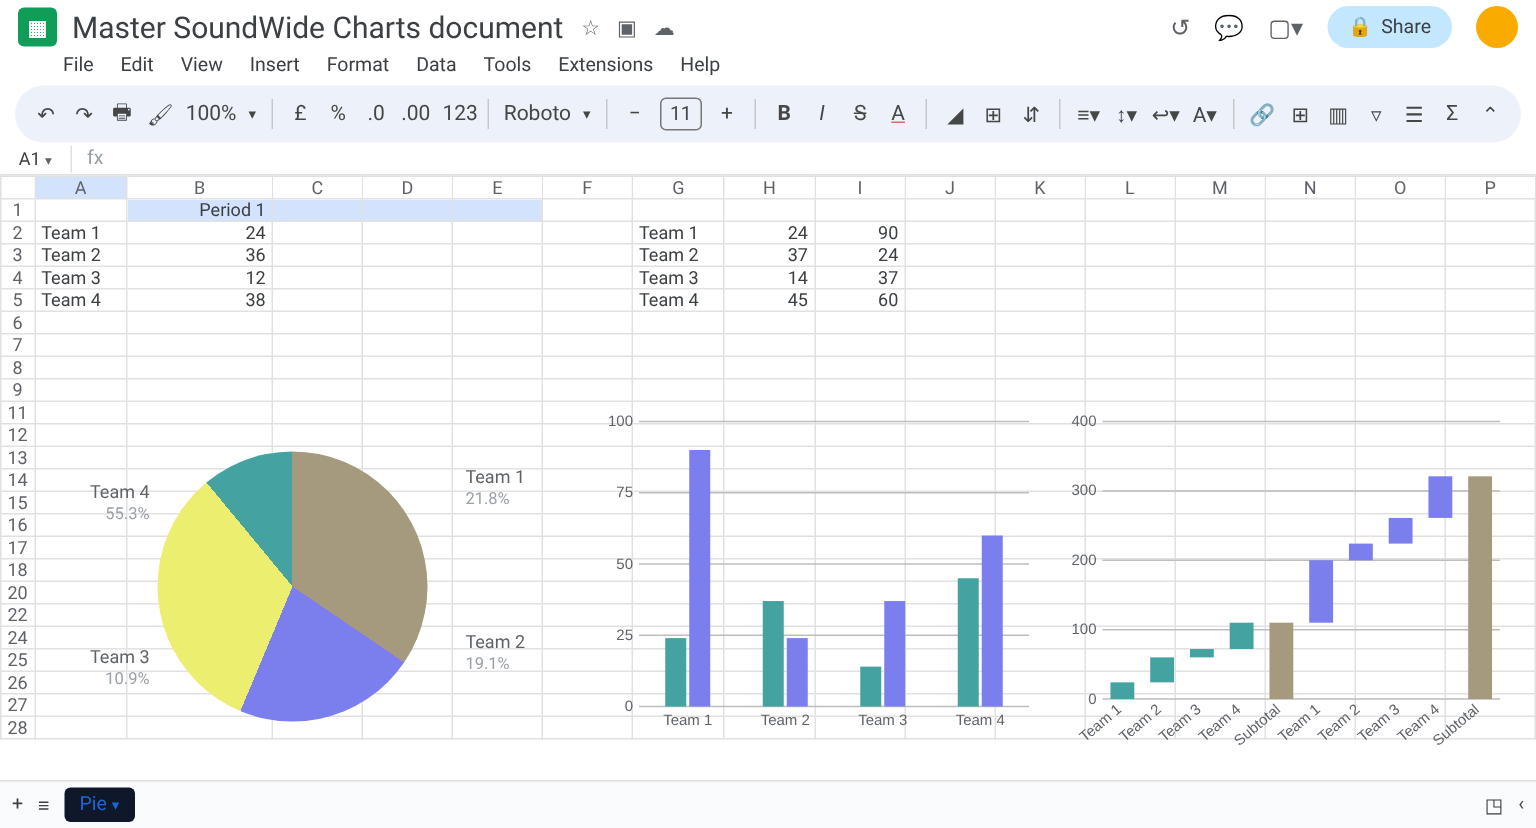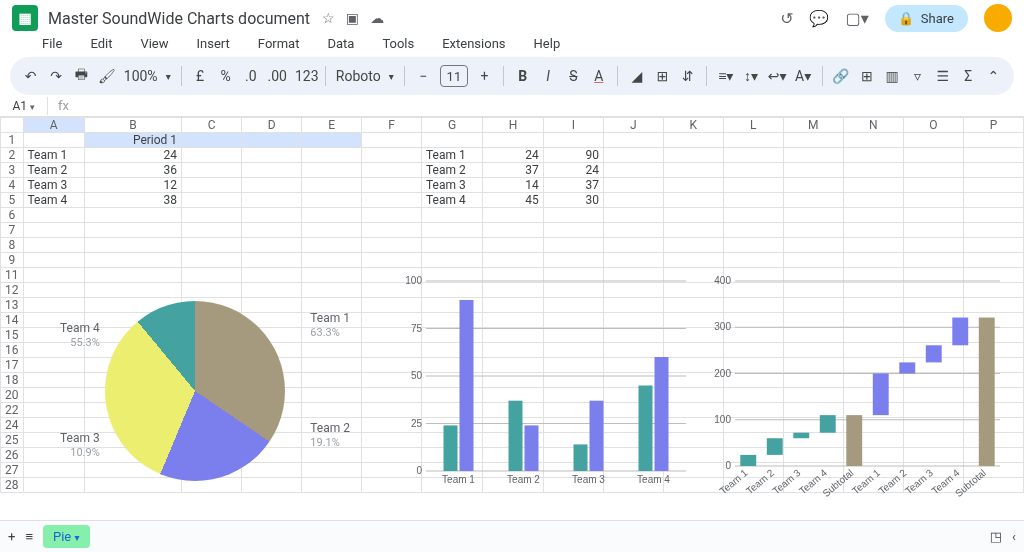--- a/index.html
+++ b/index.html
@@ -24,31 +24,31 @@
   }
   
   .titlebar {
     display: flex; align-items: center; padding: 6px 12px; height: 36px;
   }
   .doc-logo {
     width: 26px; height: 26px; background: #0f9d58; border-radius: 4px;
     display: flex; align-items: center; justify-content: center; margin-right: 10px;
   }
   .doc-logo span { color:#fff; font-size:14px; font-weight:bold; }
-  .doc-title { font-size: 16px; color: #3c4043; margin-right: 8px; }
+  .doc-title { font-size: 20px; color: #3c4043; margin-right: 8px; }
   .title-icons span { margin: 0 4px; color:#5f6368; font-size:14px; }
   .right-icons { margin-left: auto; display:flex; align-items:center; gap:16px; }
   .right-icons .icon { color:#5f6368; font-size:16px; }
   .share-btn {
     background:#c2e7ff; border-radius:20px; padding:6px 14px; font-size:13px;
     display:flex; align-items:center; gap:6px;
   }
   .avatar { width:28px; height:28px; border-radius:50%; background:#f9ab00; }
   
-  .menubar { display:flex; padding: 0 36px 4px 42px; font-size:13px; color:#3c4043; gap:28px; }
+  .menubar { display:flex; padding: 0 36px 4px 42px; font-size:13px; color:#3c4043; gap:18px; }
   
   .toolbar {
     margin: 2px 10px 0 10px;
     background:#edf2fa; border-radius: 24px;
     height: 38px; display:flex; align-items:center; padding:0 12px;
     gap:8px; color:#444746; font-size:14px;
   }
   .toolbar .sep { width:1px; height:20px; background:#c7c7c7; margin:0 2px; }
   .toolbar .box {
     border:1px solid #747775; border-radius:4px; padding:0 6px; height:22px;
@@ -92,21 +92,21 @@
   .wf-chart { left:705px; top:154px; width:300px; height:250px; }
   .axis-label { font-size:10px; fill:#5f6368; }
   
   .sheet-tabs {
     position:absolute; left:0; right:0; bottom:0; height:32px;
     border-top:1px solid #e0e0e0; background:#f9fbfd;
     display:flex; align-items:center; padding:0 8px; gap:10px;
     font-size:13px; color:#3c4043;
   }
   .sheet-tab { padding:4px 10px; border-radius:4px; }
-  .sheet-tab.active { background:#86efac; color:#1967d2; }
+  .sheet-tab.active { background:#0f172a; color:#1967d2; }
   .sel-cell { border:1px solid #1a73e8; }
   .sel-row th, .sel-row td.rowhdr { background:#e8eaed; }
   .sel-head { background:#d3e3fd !important; }
   .cell-num { text-align:right; }
   .cell-txt { text-align:left; }
   svg text { font-family: Arial, sans-serif; }
 </style>
 </head>
 <body>
 
@@ -299,21 +299,21 @@
         <tr>
           <td class="rowhdr">5</td>
           <td class="cell-txt">Team 4</td>
           <td class="cell-num">38</td>
           <td></td>
           <td></td>
           <td></td>
           <td></td>
           <td class="cell-txt">Team 4</td>
           <td class="cell-num">45</td>
-          <td class="cell-num">30</td>
+          <td class="cell-num">60</td>
           <td></td>
           <td></td>
           <td></td>
           <td></td>
           <td></td>
           <td></td>
           <td></td>
         </tr>
         <tr>
           <td class="rowhdr">6</td>
@@ -676,21 +676,21 @@
           <td></td>
           <td></td>
         </tr>
       </tbody>
   </table>
 
   <div class="chart pie-chart">
     <div class="pie"></div>
     <div class="pie-label" style="right:10px; top:30px; text-align:left;">
       <span>Team 1</span><br>
-      <span class="pct">63.3%</span>
+      <span class="pct">21.8%</span>
     </div>
     <div class="pie-label" style="right:10px; top:140px; text-align:left;">
       <span>Team 2</span><br>
       <span class="pct">19.1%</span>
     </div>
     <div class="pie-label" style="left:0px; top:150px; text-align:right;">
       <span>Team 3</span><br>
       <span class="pct">10.9%</span>
     </div>
     <div class="pie-label" style="left:0px; top:40px; text-align:right;">

